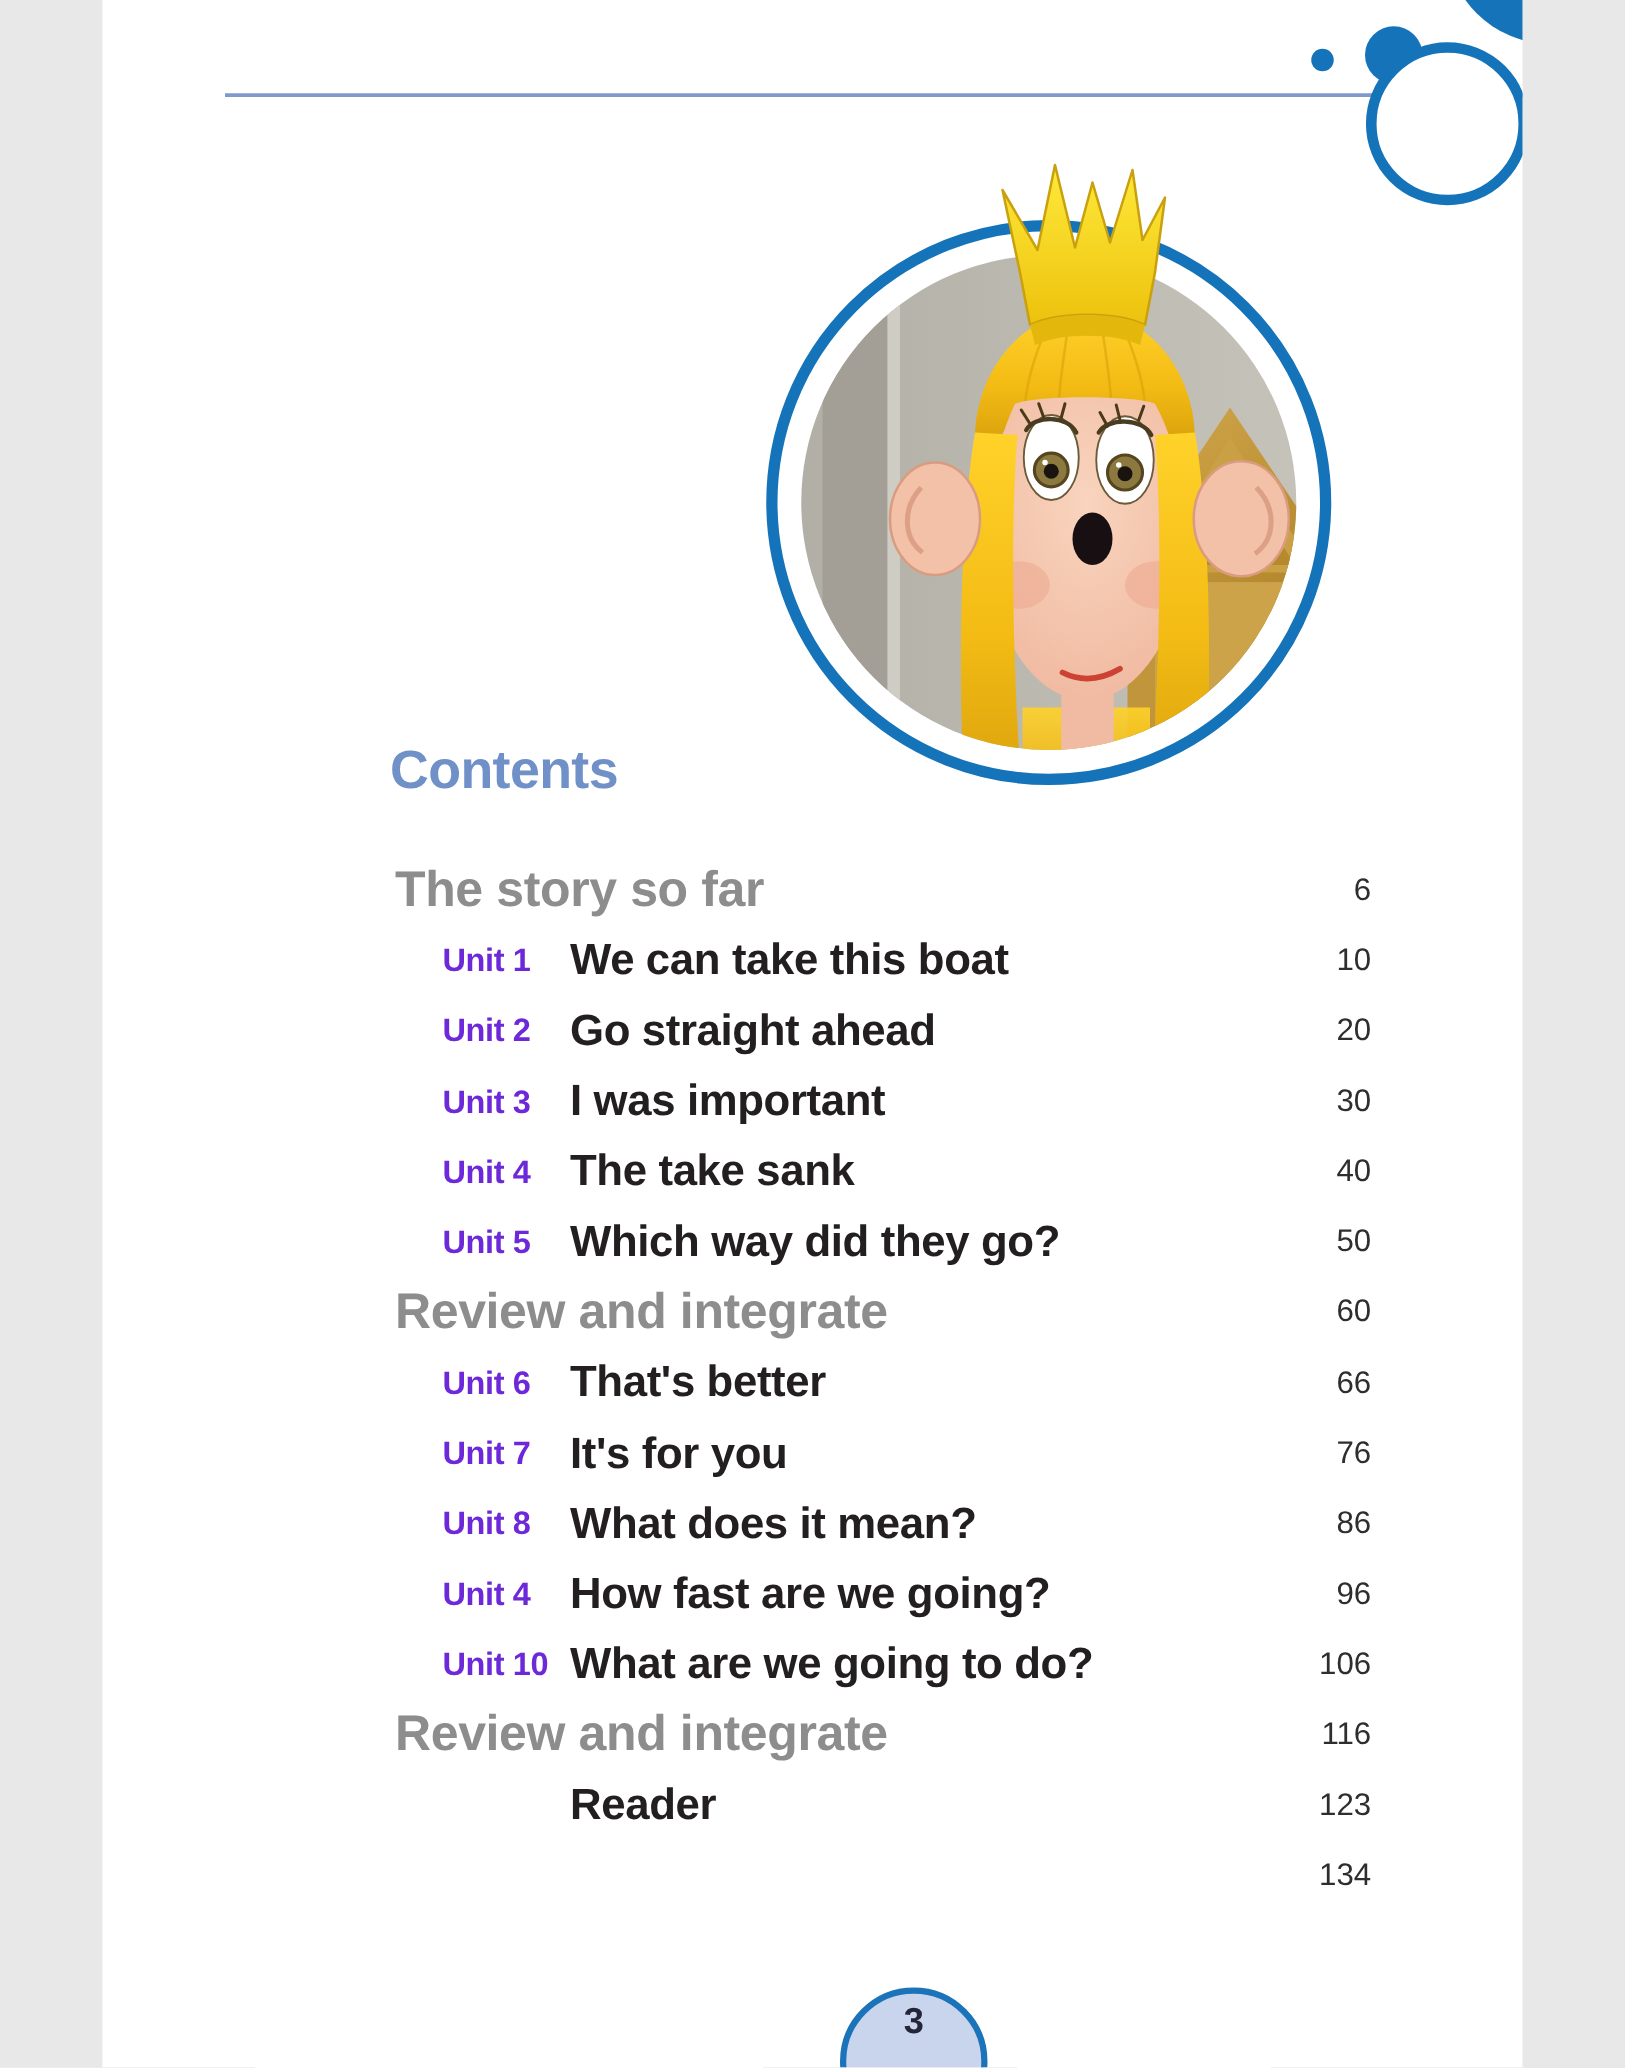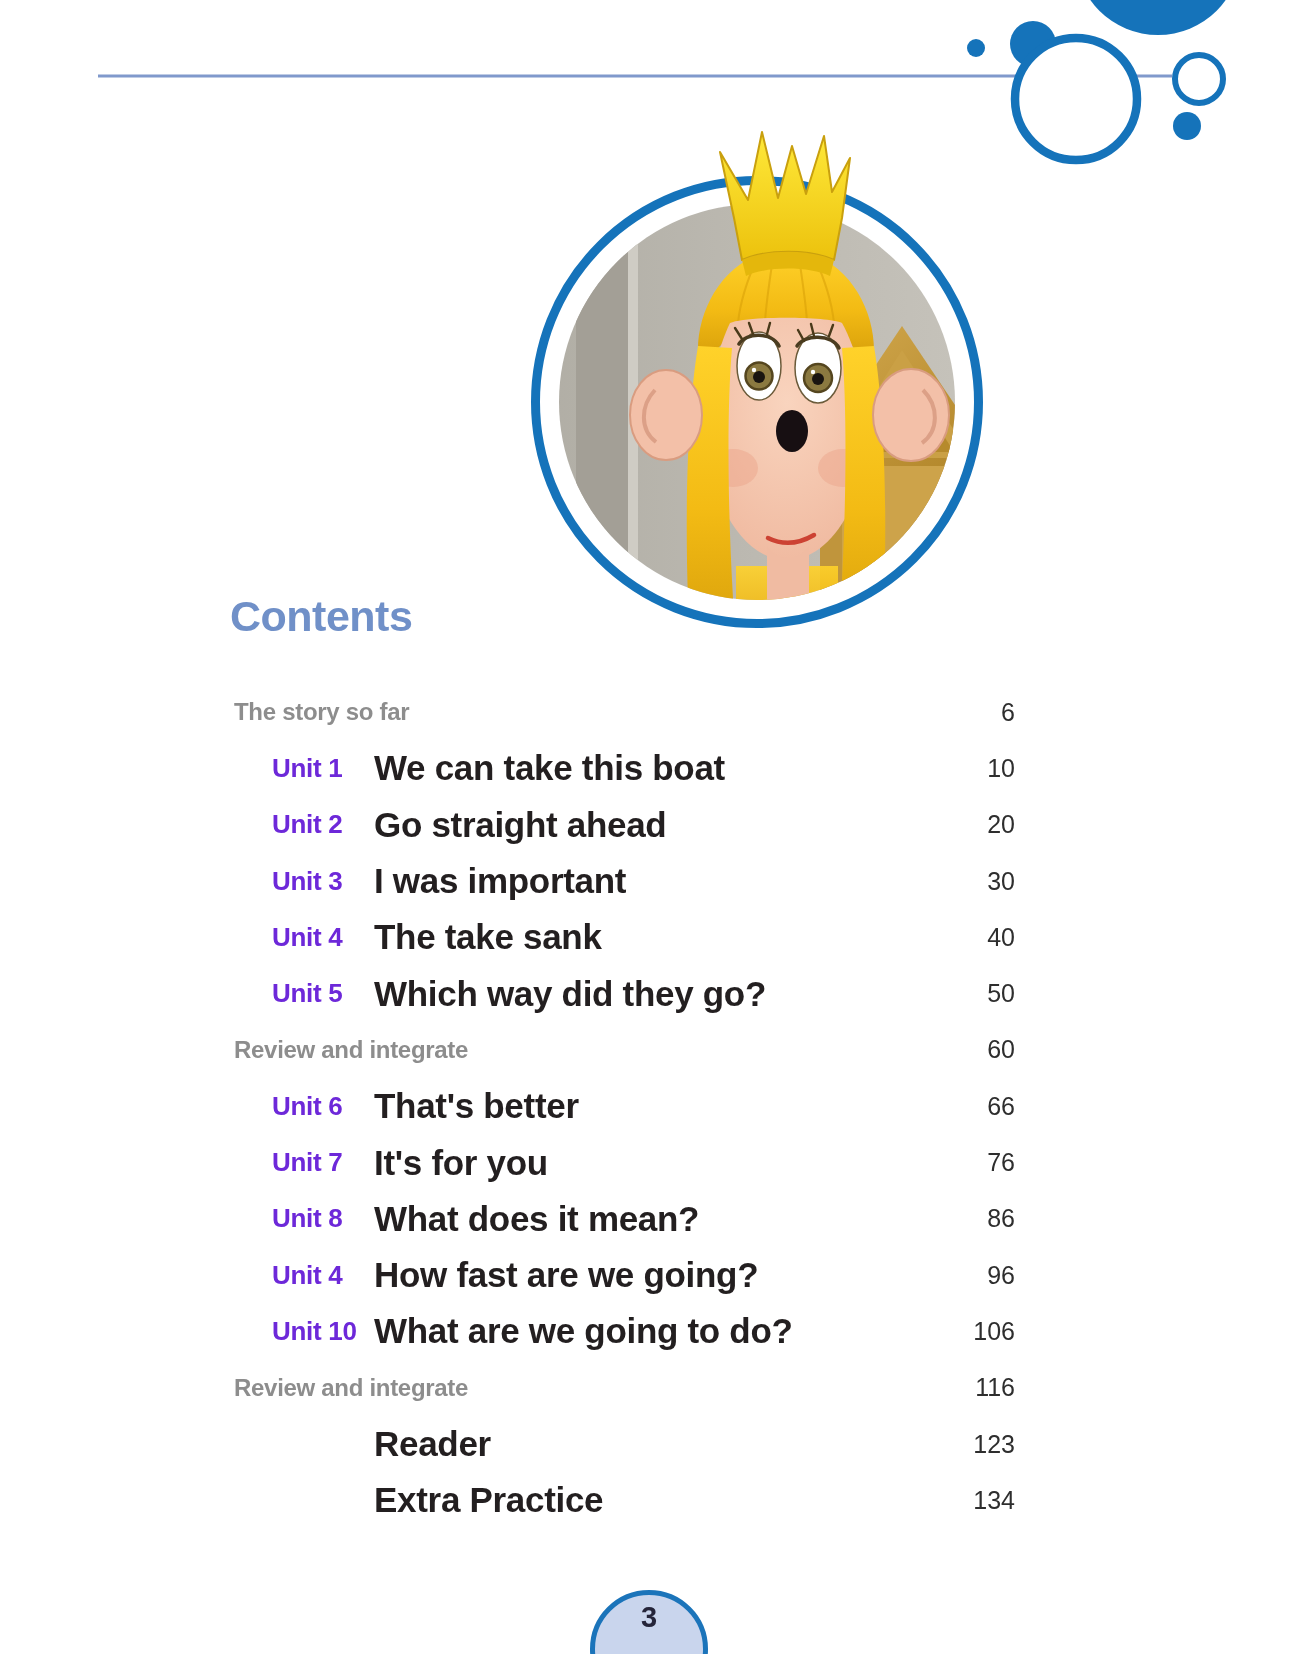--- a/index.html
+++ b/index.html
@@ -1,18 +1,18 @@
 <!DOCTYPE html>
 <html><head>
 <meta charset="utf-8">
 <style>
   html,body{margin:0;padding:0;background:#e8e8e8;}
   .page{
     position:relative;
-    width:1300px;height:1654px;
+    width:1136px;height:1654px;
     margin:0 auto;
     background:#ffffff;
     overflow:hidden;
     font-family:"Liberation Sans","DejaVu Sans",sans-serif;
   }
   .top-deco{position:absolute;left:0;top:0;width:1300px;height:235px;}
   .portrait{position:absolute;left:490px;top:118px;width:530px;height:525px;}
   .contents-title{
     position:absolute;left:230px;top:593px;
     font-size:43px;font-weight:bold;letter-spacing:-0.5px;
@@ -28,21 +28,21 @@
     font-size:26px;font-weight:bold;letter-spacing:-0.3px;color:#6d28d9;
     white-space:nowrap;
   }
   .toc-row .title{
     grid-column:2;
     font-size:35px;font-weight:bold;letter-spacing:-0.3px;color:#231f20;
     white-space:nowrap;
   }
   .toc-row.section .label{
     grid-column:1 / 3;
-    font-size:24px;font-weight:bold;letter-spacing:-0.3px;color:#8d8d8d;
+    font-size:40px;font-weight:bold;letter-spacing:-0.3px;color:#8d8d8d;
     white-space:nowrap;
   }
   .toc-row .num{
     grid-column:3;justify-self:end;
     font-size:25px;font-weight:normal;color:#2e2e2e;
   }
   .page-badge{
     position:absolute;left:590px;top:1590px;
     width:118px;height:118px;border-radius:50%;
     background:#c9d5ed;border:5px solid #1b74ba;
@@ -252,21 +252,20 @@
     </div>
 
     <div class="toc-row">
       <span class="unit"></span>
       <span class="title">Reader</span>
       <span class="num">123</span>
     </div>
 
     <div class="toc-row">
       <span class="unit"></span>
-      <span class="title">Extra Practice</span>
       <span class="num">134</span>
     </div>
 
   </div>
 
   <div class="page-badge">
     <span class="badge-num">3</span>
   </div>
 
 </div>

